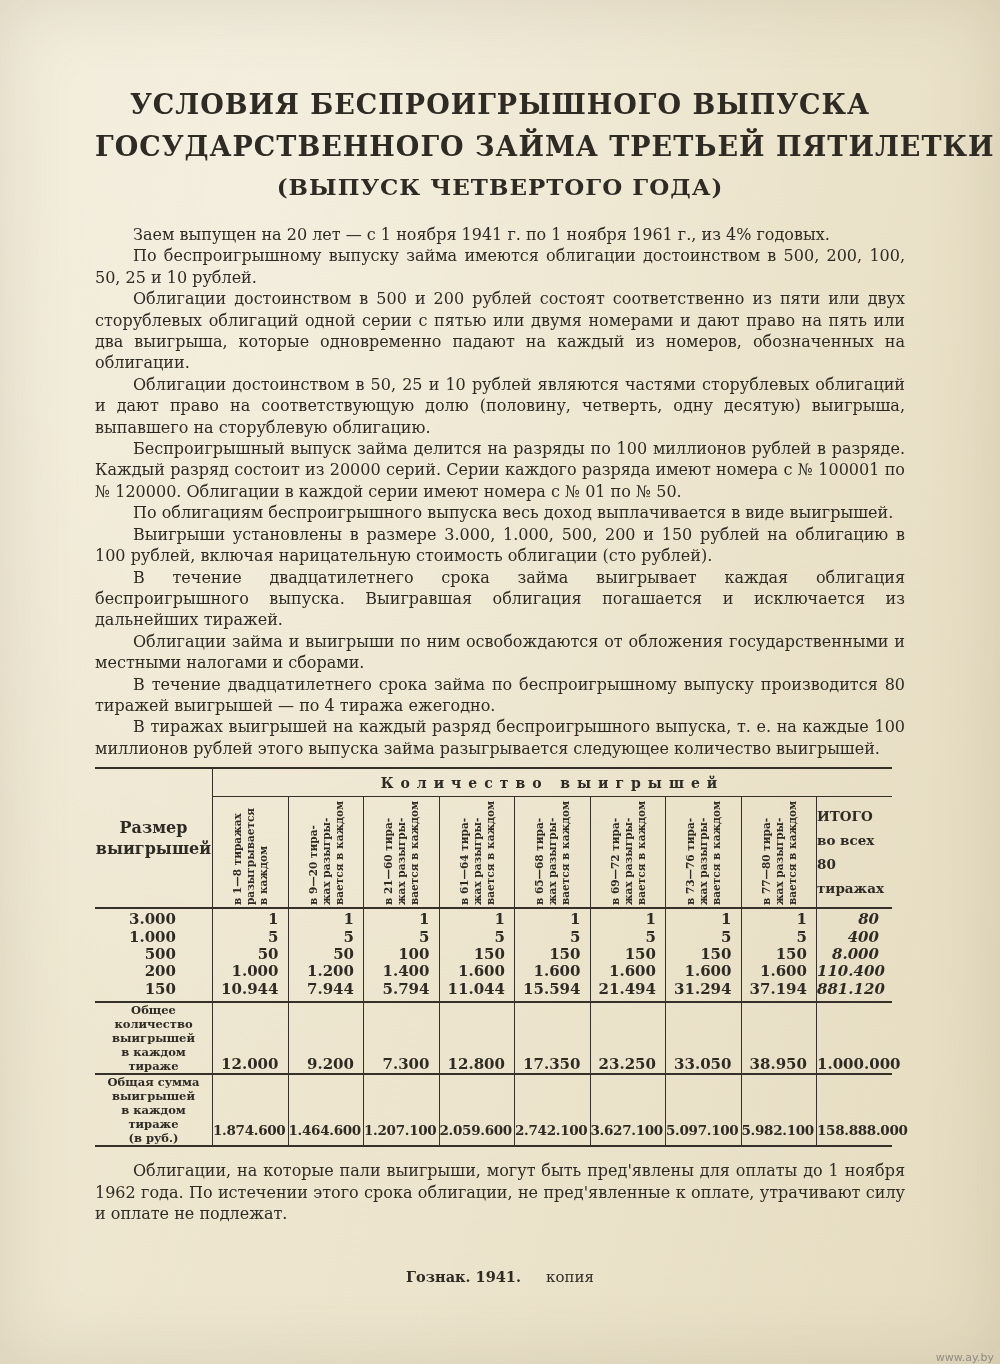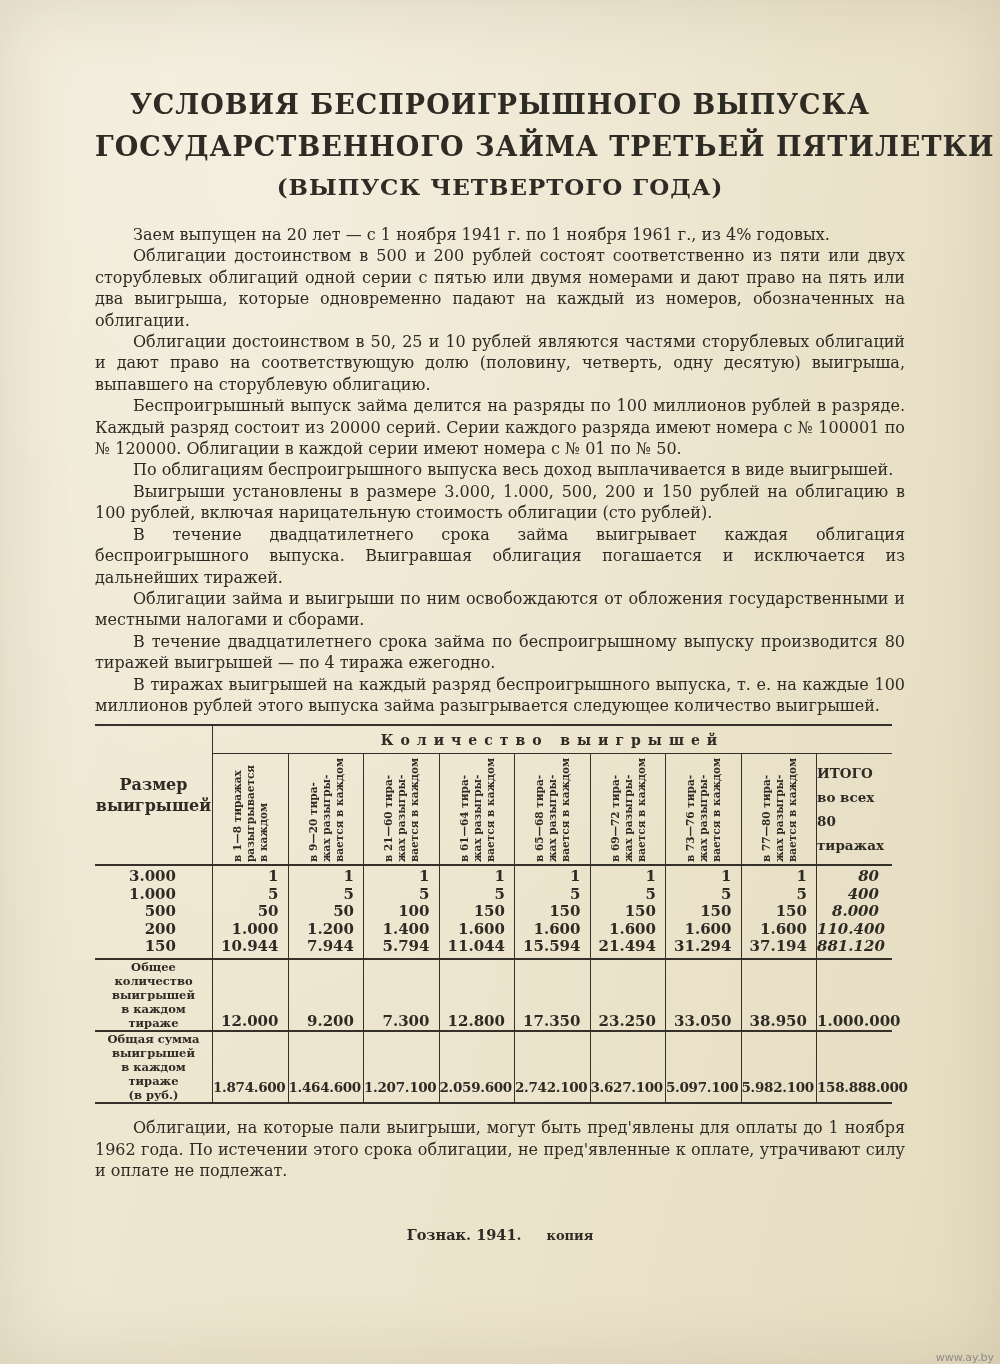--- a/index.html
+++ b/index.html
@@ -48,38 +48,39 @@
     line-height:14px; vertical-align:middle; }
   .r-count .num { text-align:right; vertical-align:bottom; padding:0 9px 0 0; font-size:15px; }
   .r-count .tot { padding-right:13px; }
   .r-sum td { height:62px; border-bottom:2.6px solid #35312a; }
   .r-sum .num { text-align:right; vertical-align:bottom; padding:0 4px 7px 0;
     font-size:13.5px; letter-spacing:-0.3px; }
   .r-sum .tot { padding-right:8px; }
 
   .closing { margin-top:13px; }
   .footer { margin-top:44px; text-align:center; font-size:14.5px; font-weight:bold; }
-  .copy-note { font-size:13px; font-weight:bold; margin-left:25px; }
+  .copy-note { font-size:15px; font-weight:normal; margin-left:25px; }
   .watermark { position:absolute; right:6px; bottom:0;
     font-family:"DejaVu Sans", sans-serif; font-size:11px; color:#8f8c83; }
 </style>
 </head>
 <body>
 
 <div class="page">
   <div class="content">
 
     <div class="title">
       <div class="t1">УСЛОВИЯ БЕСПРОИГРЫШНОГО ВЫПУСКА</div>
       <div class="t2">ГОСУДАРСТВЕННОГО ЗАЙМА ТРЕТЬЕЙ ПЯТИЛЕТКИ</div>
       <div class="t3">(ВЫПУСК ЧЕТВЕРТОГО ГОДА)</div>
     </div>
 
     <div class="body">
       <p>Заем выпущен на 20 лет — с 1 ноября 1941 г. по 1 ноября 1961 г., из 4% годовых.</p>
+      <p>По беспроигрышному выпуску займа имеются облигации достоинством в 500, 200, 100, 50, 25 и 10 рублей.</p>
       <p>Облигации достоинством в 500 и 200 рублей состоят соответственно из пяти или двух сторублевых облигаций одной серии с пятью или двумя номерами и дают право на пять или два выигрыша, которые одновременно падают на каждый из номеров, обозначенных на облигации.</p>
       <p>Облигации достоинством в 50, 25 и 10 рублей являются частями сторублевых облигаций и дают право на соответствующую долю (половину, четверть, одну десятую) выигрыша, выпавшего на сторублевую облигацию.</p>
       <p>Беспроигрышный выпуск займа делится на разряды по 100 миллионов рублей в разряде. Каждый разряд состоит из 20000 серий. Серии каждого разряда имеют номера с № 100001 по № 120000. Облигации в каждой серии имеют номера с № 01 по № 50.</p>
       <p>По облигациям беспроигрышного выпуска весь доход выплачивается в виде выигрышей.</p>
       <p>Выигрыши установлены в размере 3.000, 1.000, 500, 200 и 150 рублей на облигацию в 100 рублей, включая нарицательную стоимость облигации (сто рублей).</p>
       <p>В течение двадцатилетнего срока займа выигрывает каждая облигация беспроигрышного выпуска. Выигравшая облигация погашается и исключается из дальнейших тиражей.</p>
       <p>Облигации займа и выигрыши по ним освобождаются от обложения государственными и местными налогами и сборами.</p>
       <p>В течение двадцатилетнего срока займа по беспроигрышному выпуску производится 80 тиражей выигрышей — по 4 тиража ежегодно.</p>
       <p>В тиражах выигрышей на каждый разряд беспроигрышного выпуска, т. е. на каждые 100 миллионов рублей этого выпуска займа разыгрывается следующее количество выигрышей.</p>
     </div>

